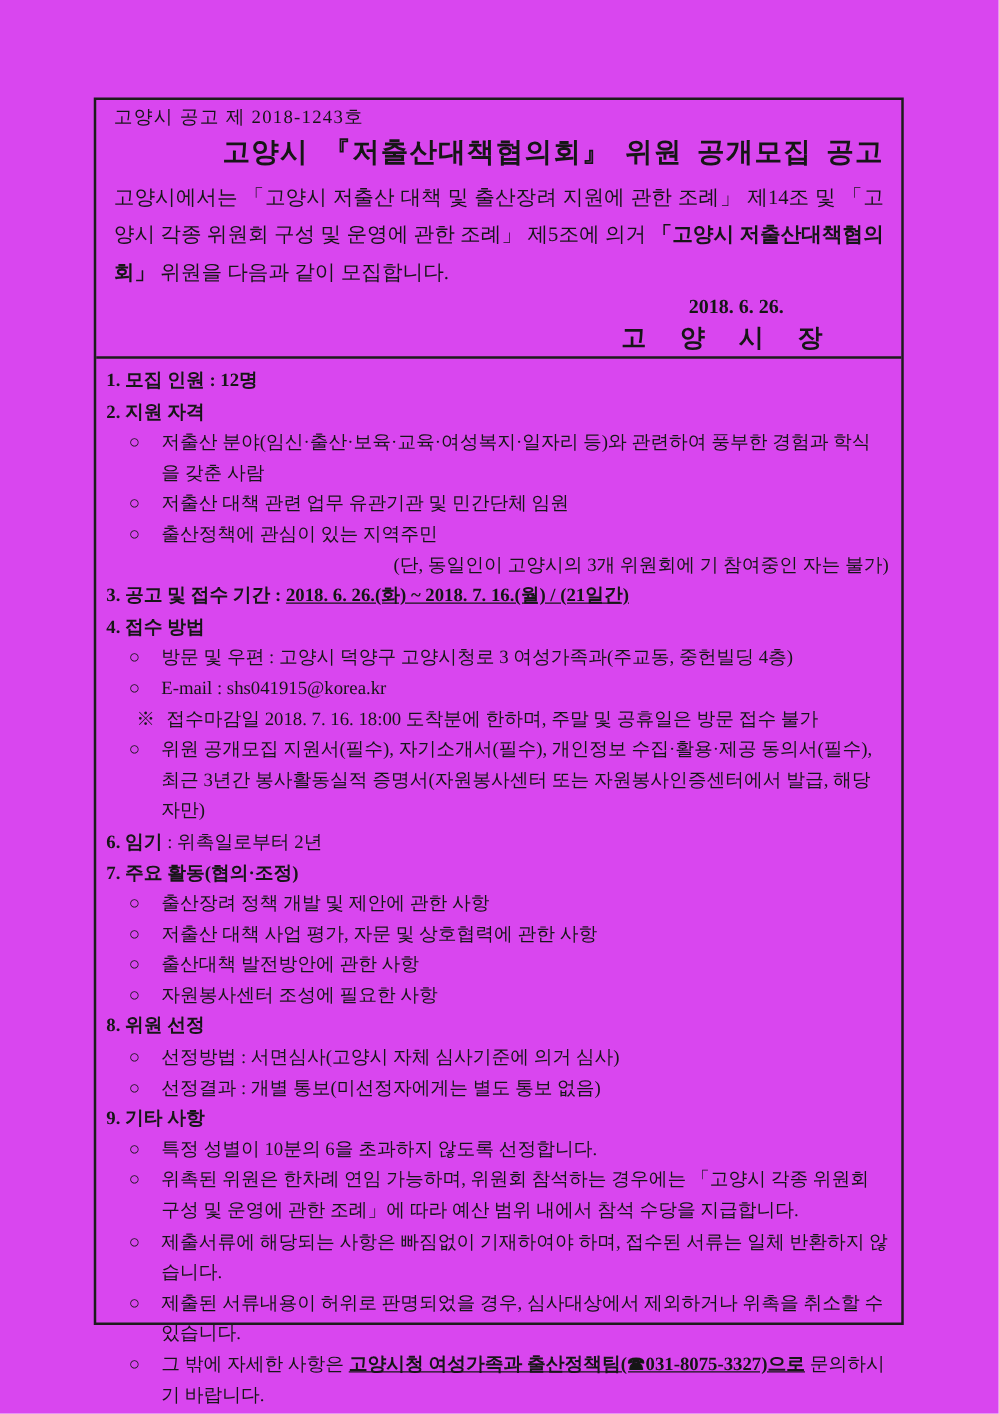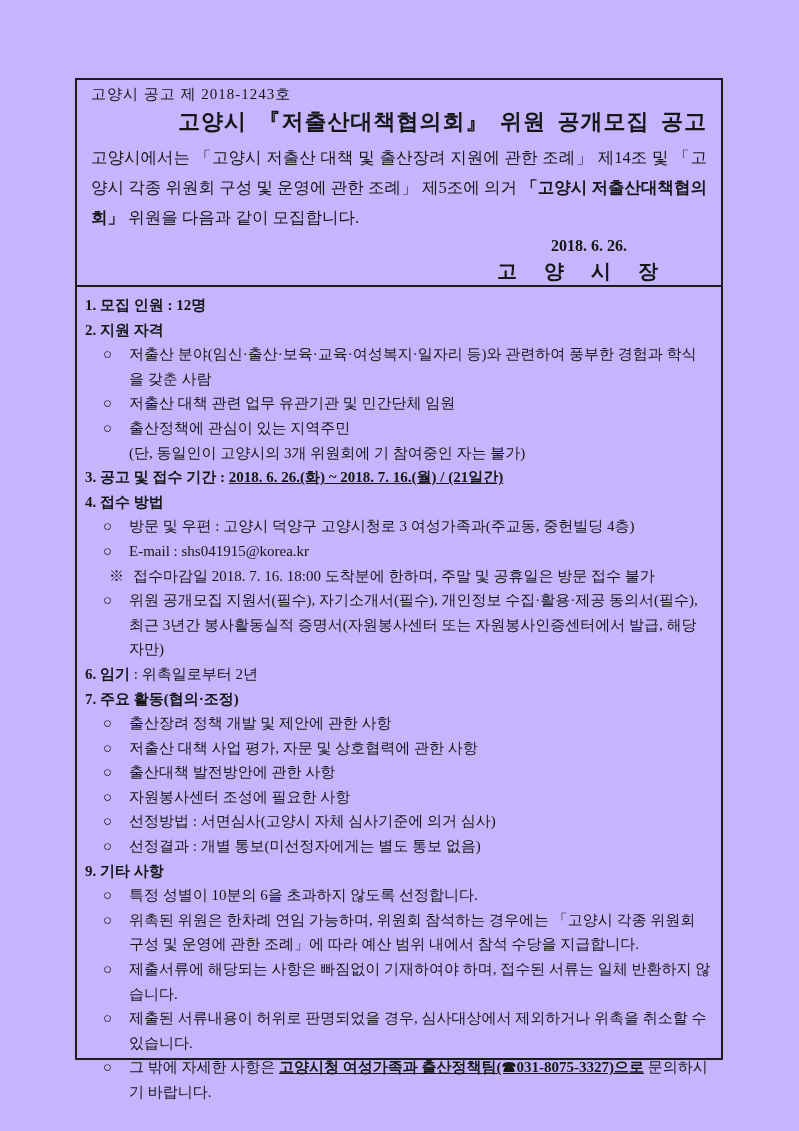--- a/index.html
+++ b/index.html
@@ -1,19 +1,19 @@
 <!DOCTYPE html>
 <html lang="ko"><head>
 <meta charset="utf-8">
 <style>
   html,body{margin:0;padding:0;background:#fff;}
   .page{
     position:relative;
     width:799px;height:1131px;
-    background:#c4b5fd;
+    background:#d946ef;
     color:#161616;
     font-family:"Liberation Serif","DejaVu Serif",serif;
     overflow:hidden;
   }
   .doc{
     position:absolute;left:75px;top:78px;
     width:648px;height:982px;
     border:2px solid #1c1c1c;
     box-sizing:border-box;
   }
@@ -49,21 +49,21 @@
     padding:6px 10px 0 8px;
     font-size:15px;
   }
   .line{line-height:24.6px;}
   .h{font-weight:bold;}
   .u{text-decoration:underline;}
   .bullet{display:flex;padding-left:18px;}
   .bullet .marker{flex:none;width:26px;}
   .noteline{display:flex;padding-left:24px;}
   .noteline .marker{flex:none;width:24px;}
-  .subnote{padding-left:44px;}
+  .subnote{padding-left:44px;text-align:right;}
   .txt{flex:1 1 auto;}
   .contact{font-weight:bold;text-decoration:underline;}
 </style>
 </head>
 <body>
 
 <div class="page">
   <div class="doc">
 
     <div class="hdr">
@@ -127,20 +127,21 @@
       </div>
       <div class="line bullet">
         <span class="marker">○</span>
         <span class="txt">출산대책 발전방안에 관한 사항</span>
       </div>
       <div class="line bullet">
         <span class="marker">○</span>
         <span class="txt">자원봉사센터 조성에 필요한 사항</span>
       </div>
 
+      <div class="line h">8. 위원 선정</div>
       <div class="line bullet">
         <span class="marker">○</span>
         <span class="txt">선정방법 : 서면심사(고양시 자체 심사기준에 의거 심사)</span>
       </div>
       <div class="line bullet">
         <span class="marker">○</span>
         <span class="txt">선정결과 : 개별 통보(미선정자에게는 별도 통보 없음)</span>
       </div>
 
       <div class="line h">9. 기타 사항</div>

